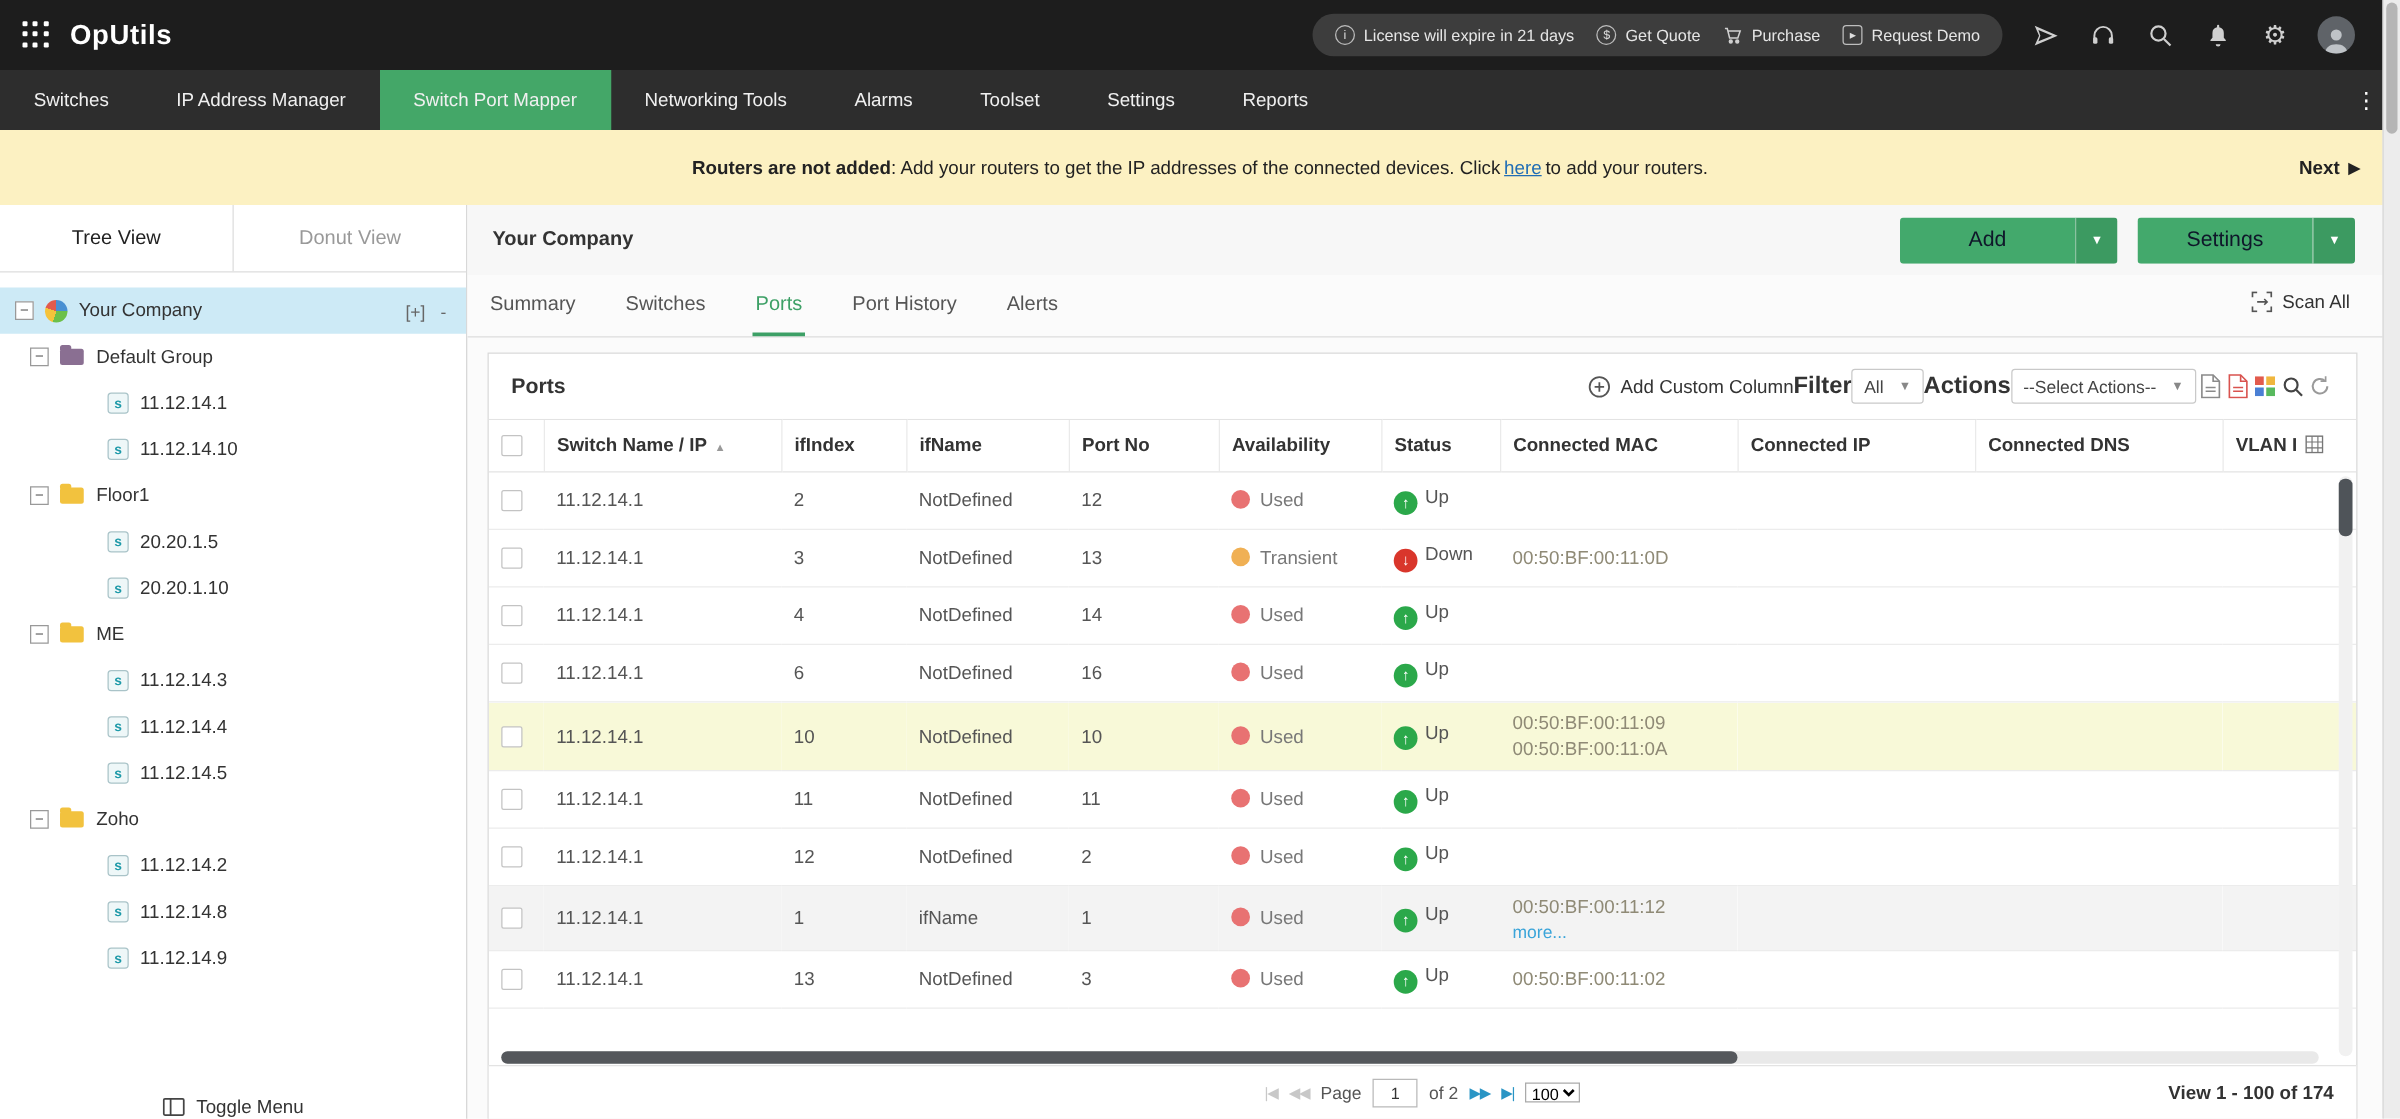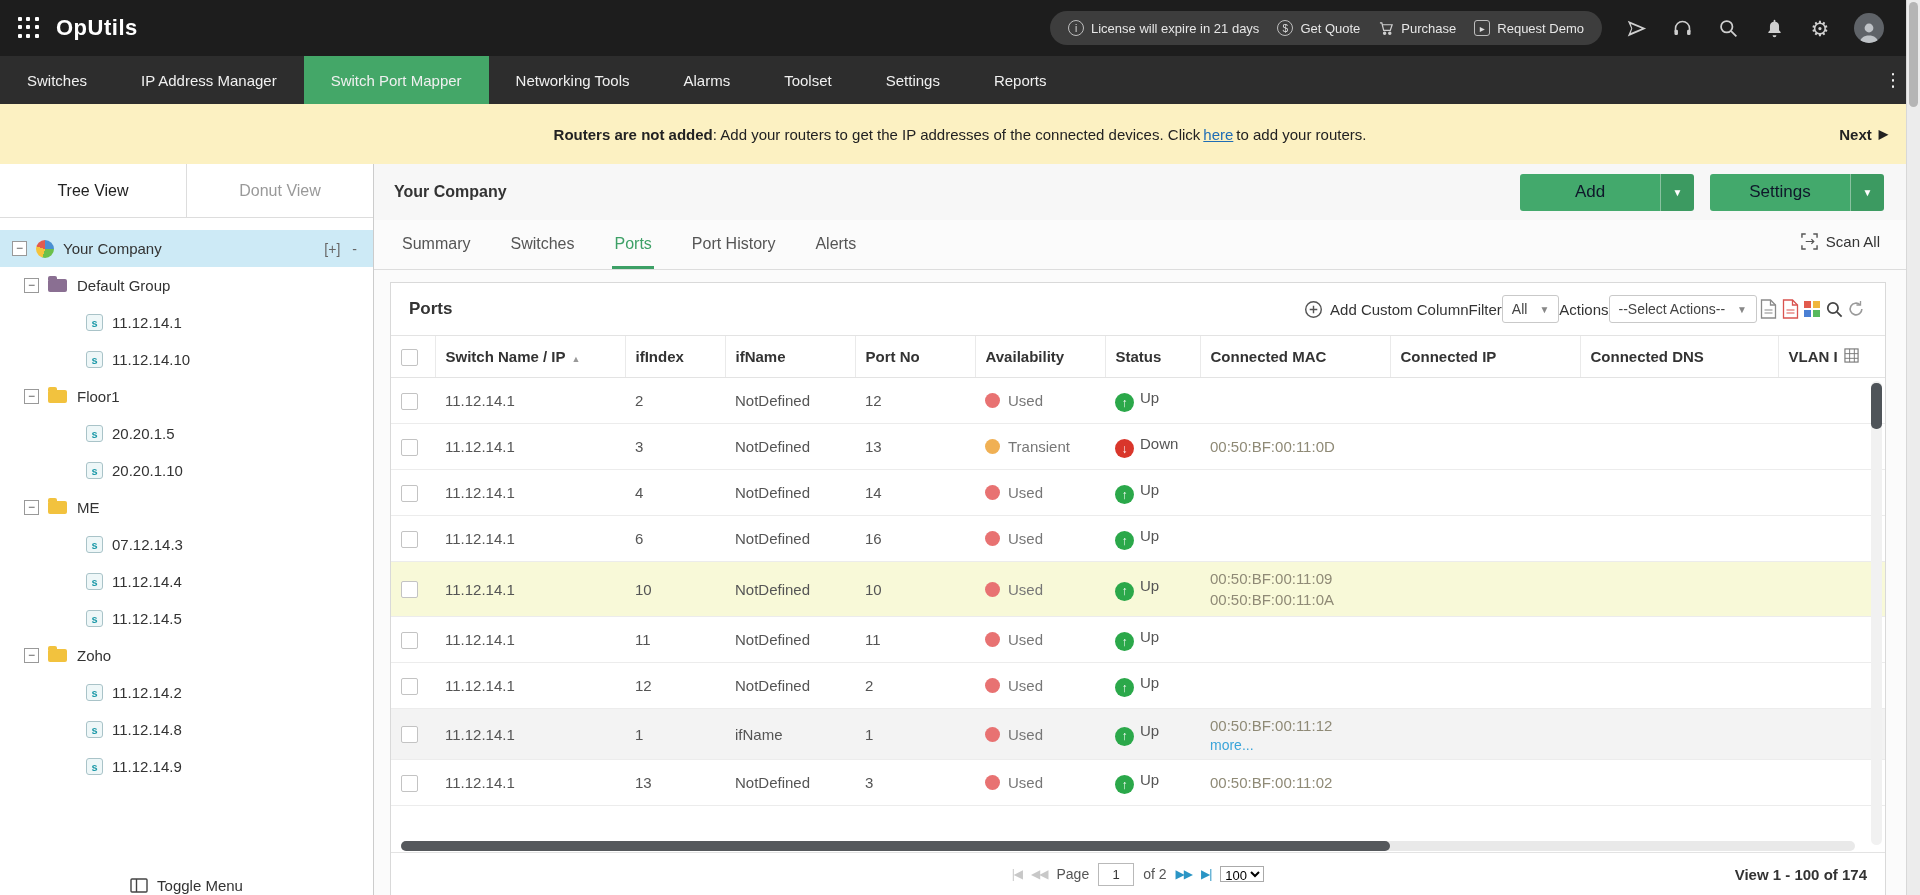--- a/index.html
+++ b/index.html
@@ -58,31 +58,31 @@
 
   
   .main{flex:1;background:#fbfbfb;display:flex;flex-direction:column;min-width:0}
   .main-header{height:56px;display:flex;align-items:center;padding:0 36px 0 20px;background:#f7f7f7}
   .main-title{font-size:16px;font-weight:700;color:#333}
   .header-btns{margin-left:auto;display:flex;gap:16px}
   .split-btn{display:flex;height:37px;border-radius:3px;overflow:hidden;cursor:pointer}
   .split-main{background:#43a96c;color:#0f172a;font-size:17px;display:flex;align-items:center;justify-content:center;min-width:140px;padding:0 10px}
   .split-caret{width:34px;background:#3c9a61;border-left:1px solid rgba(255,255,255,.4);display:flex;align-items:center;justify-content:center;color:#fff;font-size:10px}
 
-  .main-tabs{height:50px;display:flex;align-items:flex-end;padding:0 26px;background:#fbfbfb;border-bottom:1px solid #ddd;position:relative;flex:none}
+  .main-tabs{height:50px;display:flex;align-items:flex-end;padding:0 16px;background:#fbfbfb;border-bottom:1px solid #ddd;position:relative;flex:none}
   .dtab{font-size:16px;color:#555;padding:0 2px 13px;margin-right:36px;cursor:pointer;border-bottom:3px solid transparent}
   .dtab.active{color:#3da066;border-bottom-color:#3da066}
   .scan-all{position:absolute;right:40px;top:13px;display:flex;align-items:center;gap:8px;font-size:15px;color:#333;cursor:pointer}
 
   .card{margin:12px 34px 0 16px;background:#fff;border:1px solid #d9d9d9;position:relative;height:614px}
   .card-head{height:52px;display:flex;align-items:center;padding:0 18px}
   .card-title{font-size:17px;font-weight:700;color:#333}
   .toolbar{margin-left:auto;display:flex;align-items:center;}
   .tb-item{display:flex;align-items:center;gap:7px;font-size:15px;color:#333;cursor:pointer}
-  .tb-label{font-weight:400;font-size:15px;color:#333}
+  .tb-label{font-weight:700;font-size:19px;color:#333}
   .dd{height:28px;border:1px solid #c9c9c9;border-radius:3px;background:#fff;display:flex;align-items:center;padding:0 9px;font-size:14px;color:#444;gap:12px;cursor:pointer}
   .dd .caret{color:#888;font-size:10px}
   .ic-btn{width:22px;height:22px;display:flex;align-items:center;justify-content:center;cursor:pointer}
 
   .tbl-wrap{position:relative;height:518px;overflow:hidden}
   table{width:100%;border-collapse:collapse;table-layout:fixed}
   thead th{height:42px;border-top:1px solid #e3e3e3;border-bottom:1px solid #e3e3e3;font-size:15px;color:#333;font-weight:700;text-align:left;padding:0 10px;white-space:nowrap;overflow:hidden}
   thead th + th{border-left:1px solid #eaeaea}
   .sort-ic{font-size:9px;color:#999;margin-left:6px}
   tbody td{height:46px;border-bottom:1px solid #ececec;font-size:15px;color:#555;padding:6px 10px;vertical-align:middle;white-space:nowrap;overflow:hidden}
@@ -264,21 +264,21 @@
             <span class="switch-ic">s</span>
             <span class="tree-label">20.20.1.10</span>
           </div>
           <div class="tree-row group">
             <span class="expander">−</span>
             <span class="folder" style="background:#f2c23e"></span>
             <span class="tree-label">ME</span>
           </div>
           <div class="tree-row child">
             <span class="switch-ic">s</span>
-            <span class="tree-label">07.12.14.3</span>
+            <span class="tree-label">11.12.14.3</span>
           </div>
           <div class="tree-row child">
             <span class="switch-ic">s</span>
             <span class="tree-label">11.12.14.4</span>
           </div>
           <div class="tree-row child">
             <span class="switch-ic">s</span>
             <span class="tree-label">11.12.14.5</span>
           </div>
           <div class="tree-row group">

